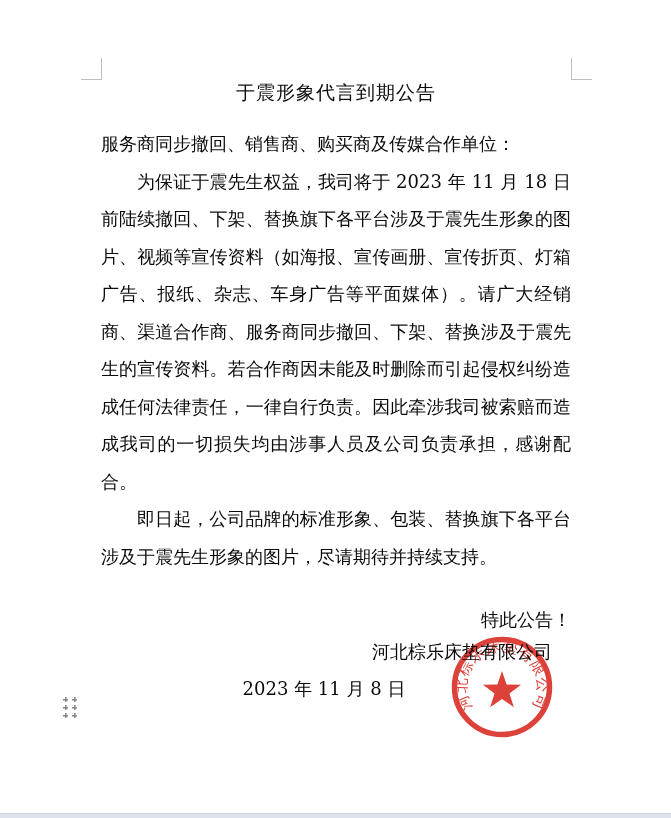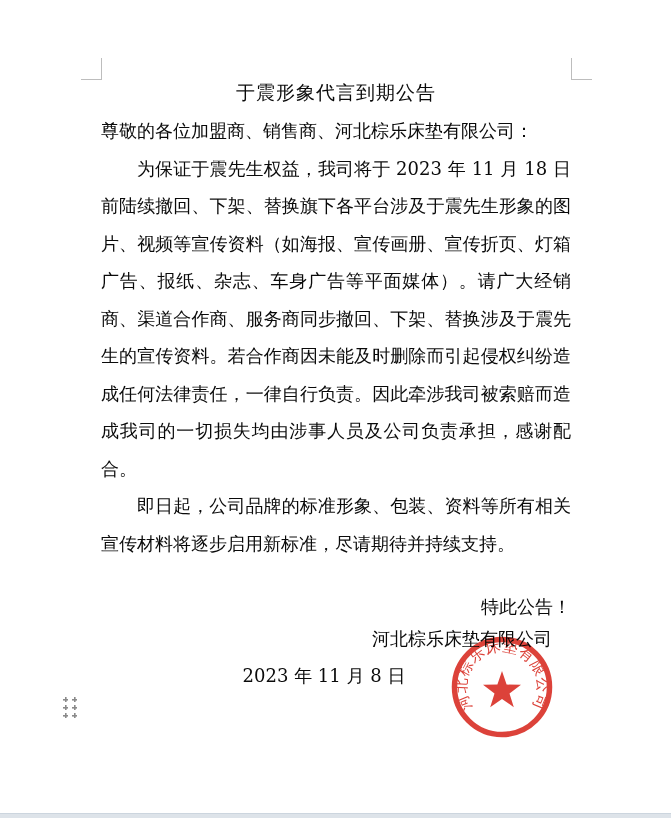--- a/index.html
+++ b/index.html
@@ -24,21 +24,21 @@
   .crop-tl{left:81px;top:58px;border-right:1px solid var(--crop);border-bottom:1px solid var(--crop);}
   .crop-tr{left:571px;top:58px;border-left:1px solid var(--crop);border-bottom:1px solid var(--crop);}
 
   
   .content{
     position:absolute;left:101px;top:78px;width:470px;
     font-size:18px;line-height:37.5px;
   }
   .doc-title{
     font-size:19px;line-height:28px;text-align:center;
-    font-weight:normal;margin-bottom:6px;letter-spacing:1px;
+    font-weight:normal;margin-bottom:19px;letter-spacing:1px;
   }
   .para{text-align:justify;}
   .indent{text-indent:36px;}
   .closing{margin-top:26px;text-align:right;}
   .sig-company{margin-top:-6px;text-align:right;padding-right:19px;}
   .sig-date{text-align:center;padding-right:24px;}
 
   
   .dots-handle{
     position:absolute;left:63px;top:697px;
@@ -71,26 +71,26 @@
 <body>
 
 <div class="page">
 
   <div class="crop crop-tl"></div>
   <div class="crop crop-tr"></div>
 
   <div class="content">
     <div class="doc-title">于震形象代言到期公告</div>
 
-    <p class="para">尊敬的各位加盟商、销售商、河北棕乐床垫有限公司：</p>
+    <p class="para">服务商同步撤回、销售商、购买商及传媒合作单位：</p>
 
 
     <p class="para indent">为保证于震先生权益，我司将于 2023 年 11 月 18 日前陆续撤回、下架、替换旗下各平台涉及于震先生形象的图片、视频等宣传资料（如海报、宣传画册、宣传折页、灯箱广告、报纸、杂志、车身广告等平面媒体）。请广大经销商、渠道合作商、服务商同步撤回、下架、替换涉及于震先生的宣传资料。若合作商因未能及时删除而引起侵权纠纷造成任何法律责任，一律自行负责。因此牵涉我司被索赔而造成我司的一切损失均由涉事人员及公司负责承担，感谢配合。</p>
 
-    <p class="para indent">即日起，公司品牌的标准形象、包装、资料等所有相关宣传材料将逐步启用新标准，尽请期待并持续支持。</p>
+    <p class="para indent">即日起，公司品牌的标准形象、包装、替换旗下各平台涉及于震先生形象的图片，尽请期待并持续支持。</p>
 
     <p class="para closing">特此公告！</p>
 
     <p class="sig-company">河北棕乐床垫有限公司</p>
 
     <p class="sig-date">2023 年 11 月 8 日</p>
   </div>
 
   <div class="dots-handle">
     <i></i>

